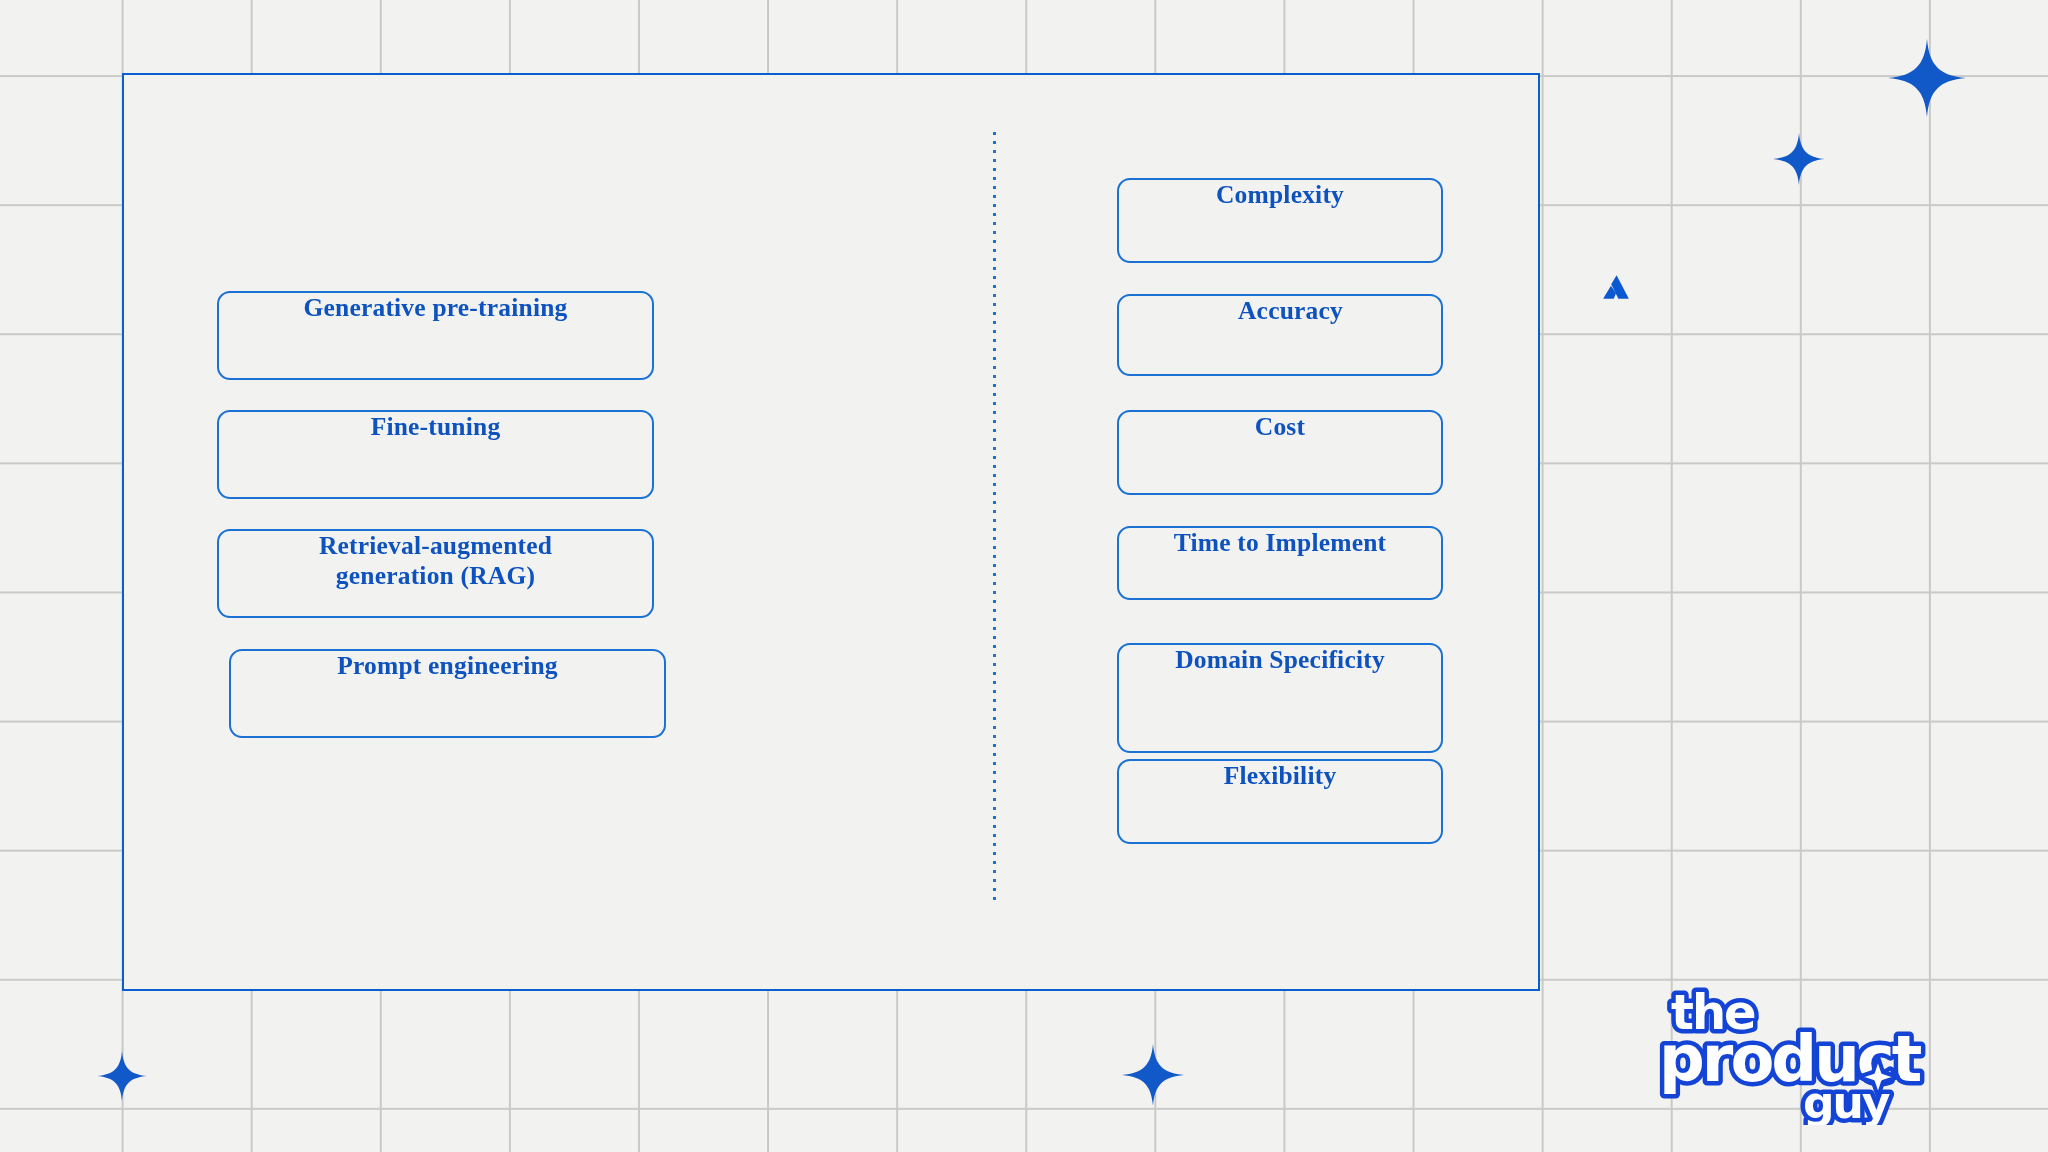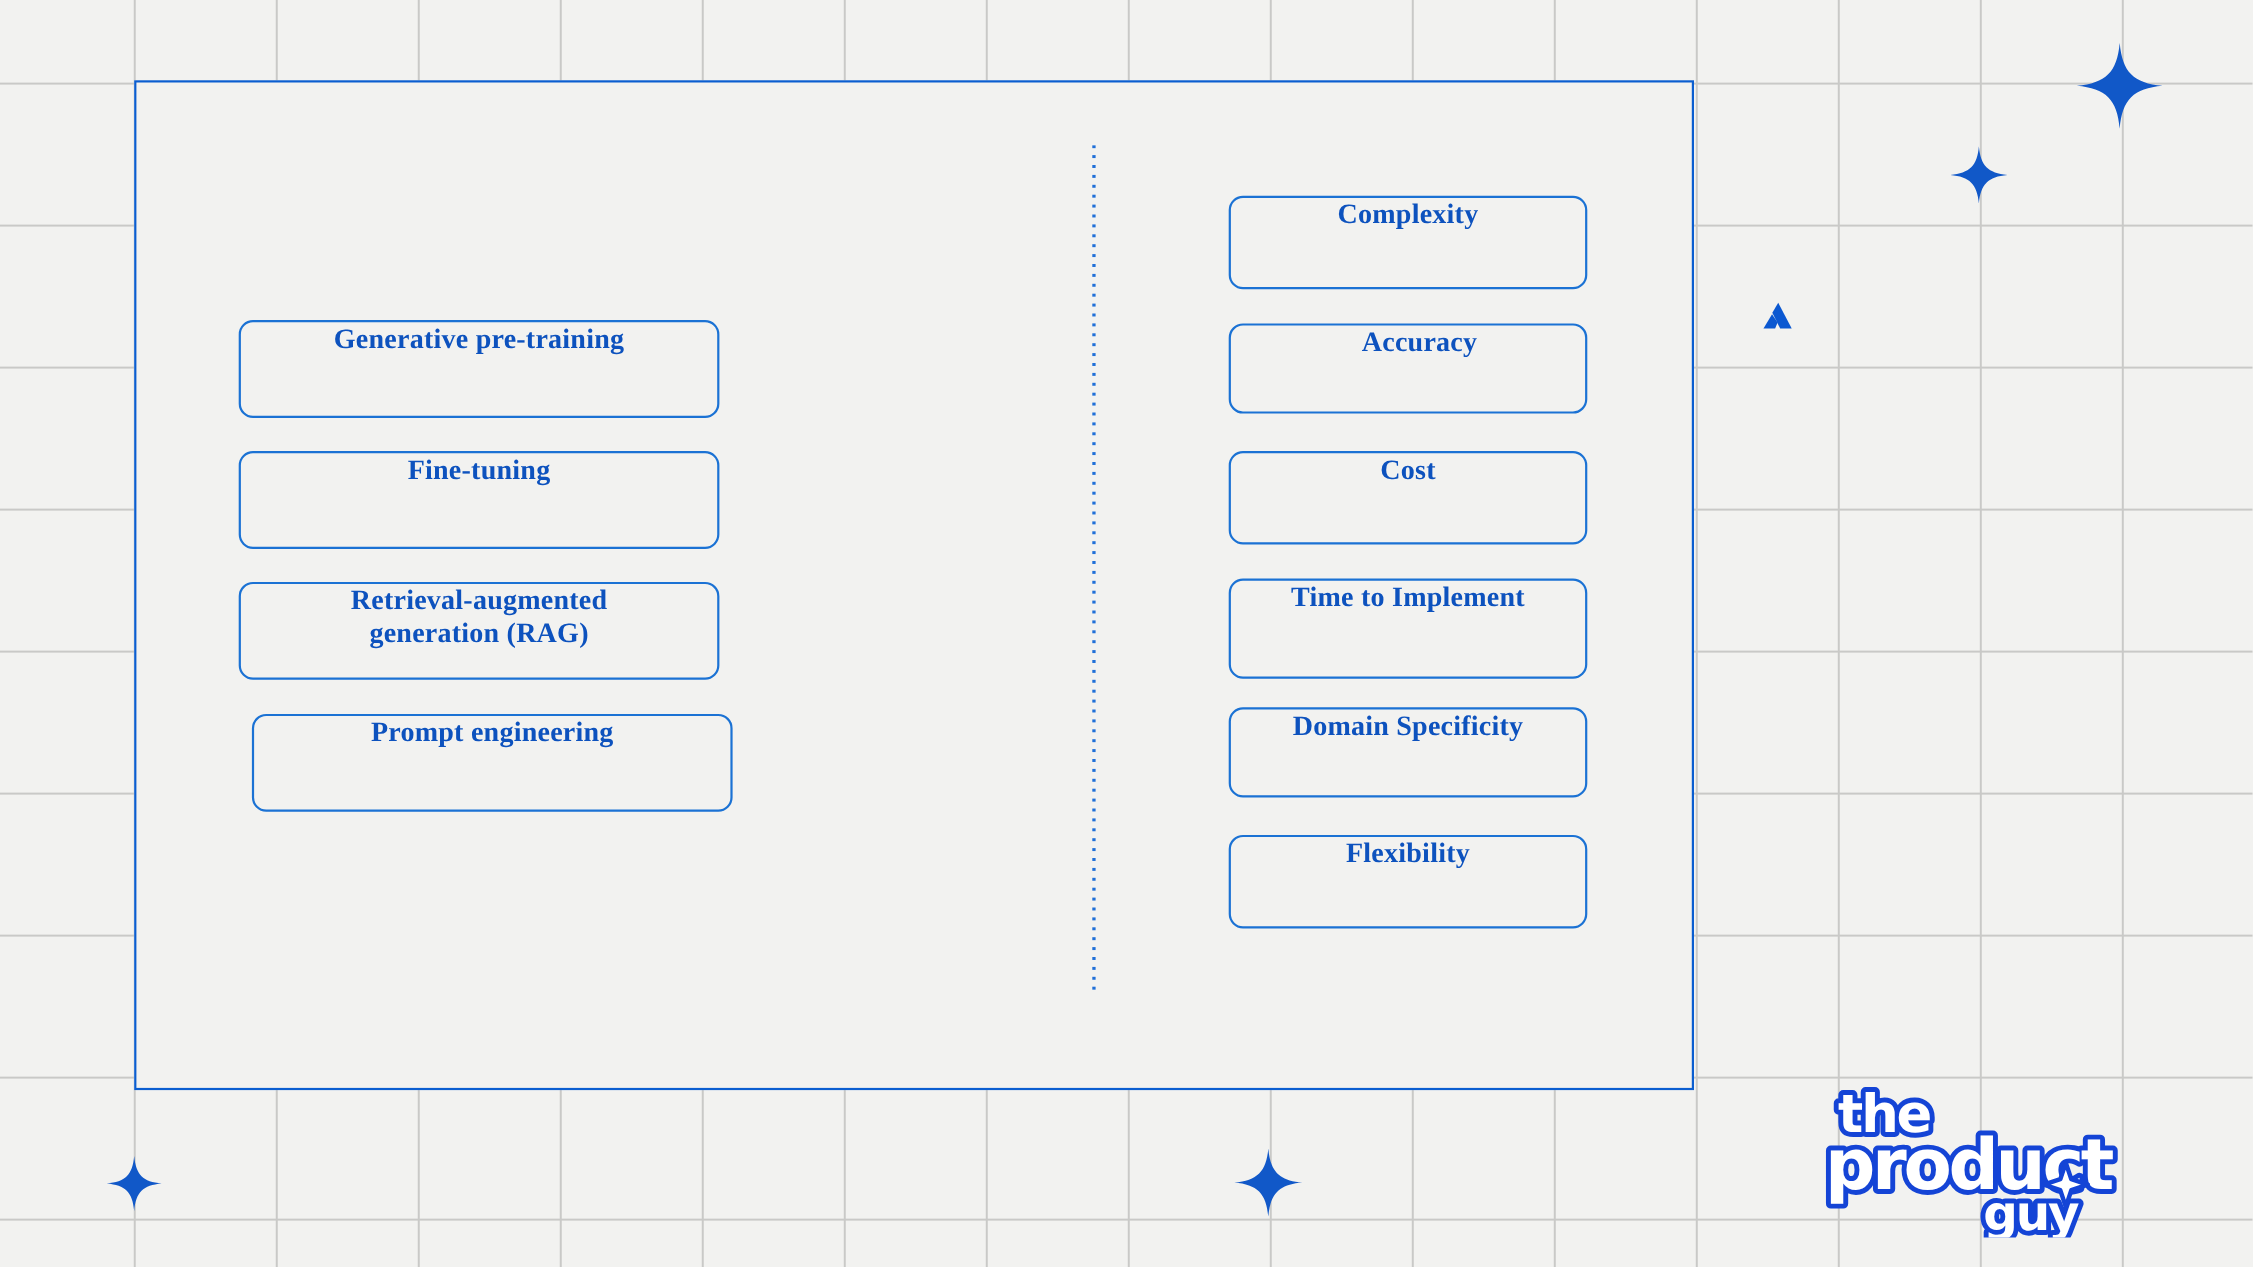--- a/index.html
+++ b/index.html
@@ -79,22 +79,22 @@
   
   .lb0 { top: 291px; height: 89px; }
   .lb1 { top: 410px; height: 89px; }
   .lb2 { top: 529px; height: 89px; }
   .lb3 { top: 649px; height: 89px; margin-left: 12px; }
 
   
   .rb0 { top: 178px; height: 85px; }
   .rb1 { top: 294px; height: 82px; padding-left: 33px; }
   .rb2 { top: 410px; height: 85px; }
-  .rb3 { top: 526px; height: 91px; }
-  .rb4 { top: 643px; height: 82px; }
+  .rb3 { top: 526px; height: 74px; }
+  .rb4 { top: 643px; height: 110px; }
   .rb5 { top: 759px; height: 85px; }
 
   
   .sparkle {
     position: absolute;
     display: block;
   }
 
   
   #atlassian-lockup {

